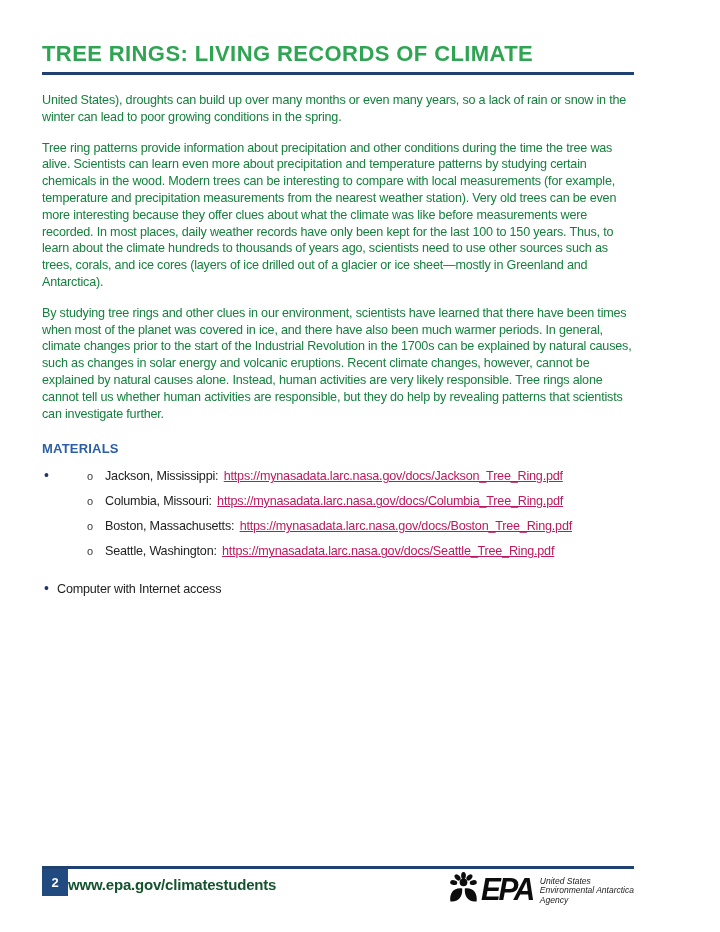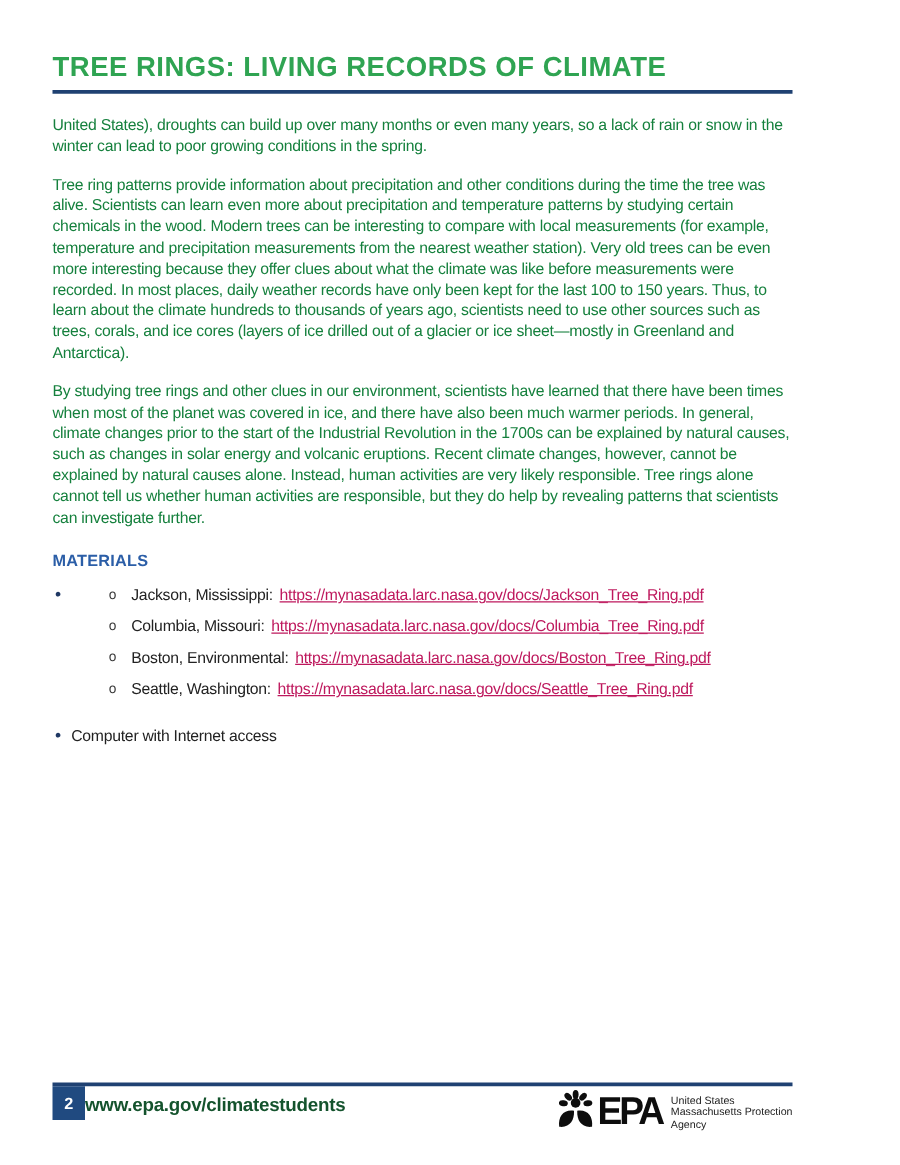--- a/index.html
+++ b/index.html
@@ -44,21 +44,21 @@
   .footer-row { display:flex; align-items:flex-start; }
   .page-badge {
     width:26px; height:27px; background:#204A80; color:#ffffff;
     font-size:13px; font-weight:bold;
     display:flex; align-items:center; justify-content:center; flex:0 0 auto;
   }
   .footer-url {
     padding-top:7px; color:#14532d;
     font-size:15px; font-weight:bold; letter-spacing:-0.2px;
   }
-  .epa-logo { margin-left:auto; display:flex; align-items:center; padding-top:3px; }
+  .epa-logo { margin-left:auto; display:flex; align-items:flex-end; padding-top:3px;font-style:italic; }
   .epa-flower { width:33px; height:33px; display:block; }
   .epa-wordmark {
     font-size:31px; font-weight:bold; letter-spacing:-2.5px; color:#0d0d0d;
     line-height:30px; margin-left:1px; transform:scaleX(0.96); transform-origin:left;
   }
   .agency-text { margin-left:5px; padding-top:3px; font-size:8.5px; line-height:9.5px; color:#1c1c1c; }
 </style>
 </head>
 <body>
 
@@ -79,21 +79,21 @@
         <ul class="sub-list">
           <li class="sub-item">
             <span>Jackson, Mississippi:</span>
             <a class="doc-link">https://mynasadata.larc.nasa.gov/docs/Jackson_Tree_Ring.pdf</a>
           </li>
           <li class="sub-item">
             <span>Columbia, Missouri:</span>
             <a class="doc-link">https://mynasadata.larc.nasa.gov/docs/Columbia_Tree_Ring.pdf</a>
           </li>
           <li class="sub-item">
-            <span>Boston, Environmental:</span>
+            <span>Boston, Massachusetts:</span>
             <a class="doc-link">https://mynasadata.larc.nasa.gov/docs/Boston_Tree_Ring.pdf</a>
           </li>
           <li class="sub-item">
             <span>Seattle, Washington:</span>
             <a class="doc-link">https://mynasadata.larc.nasa.gov/docs/Seattle_Tree_Ring.pdf</a>
           </li>
         </ul>
       </li>
       <li class="mat-item">Computer with Internet access</li>
     </ul>
@@ -113,19 +113,19 @@
             <ellipse cx="43.5" cy="10.5" rx="4.6" ry="7" transform="rotate(42 43.5 10.5)"></ellipse>
             <ellipse cx="13" cy="20.5" rx="4.6" ry="7" transform="rotate(-80 13 20.5)"></ellipse>
             <ellipse cx="51" cy="20.5" rx="4.6" ry="7" transform="rotate(80 51 20.5)"></ellipse>
             <path d="M29.5 32 C 14 29.5 4.5 40 6.5 57 C 23 59 30 47 29.5 33.5 Z"></path>
             <path d="M34.5 32 C 50 29.5 59.5 40 57.5 57 C 41 59 34 47 34.5 33.5 Z"></path>
           </g>
         </svg>
         <span class="epa-wordmark">EPA</span>
         <div class="agency-text">
           <div>United States</div>
-          <div>Massachusetts Protection</div>
+          <div>Environmental Antarctica</div>
           <div>Agency</div>
         </div>
       </div>
     </div>
   </div>
 </div>
 
 </body></html>

